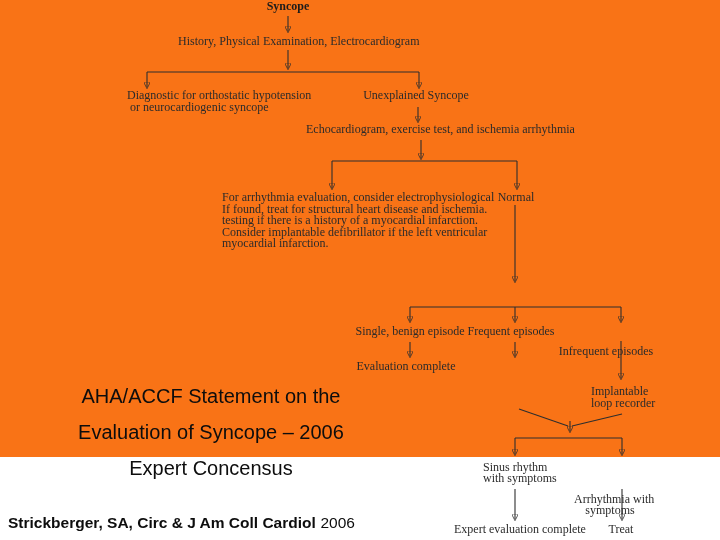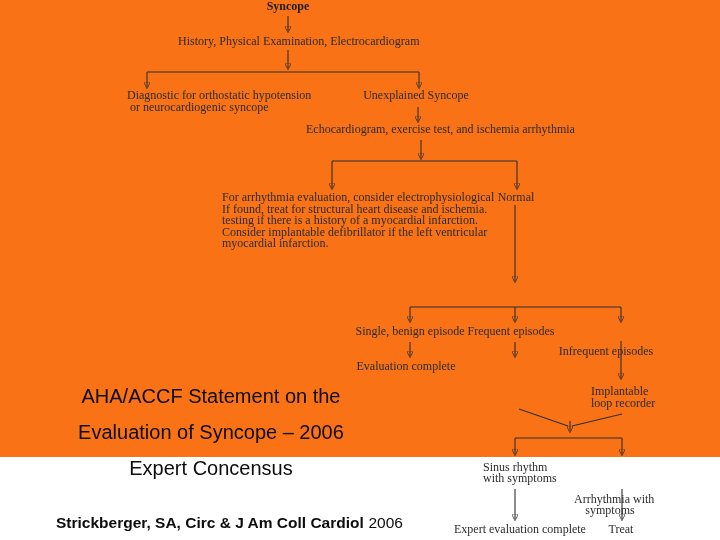--- a/index.html
+++ b/index.html
@@ -50,21 +50,20 @@
     white-space: nowrap;
   }
   .citation {
     position: absolute;
     left: 8px; top: 514px;
     font-family: "Liberation Sans", "DejaVu Sans", sans-serif;
     font-size: 15.5px;
     font-weight: bold;
     color: #0d0d0d;
     white-space: nowrap;
-    margin-left: 48px;
   }
   .citation .year {
     font-weight: normal;
     margin-left: 0.3em;
   }
 </style>
 </head>
 <body>
 
 <div class="slide">

